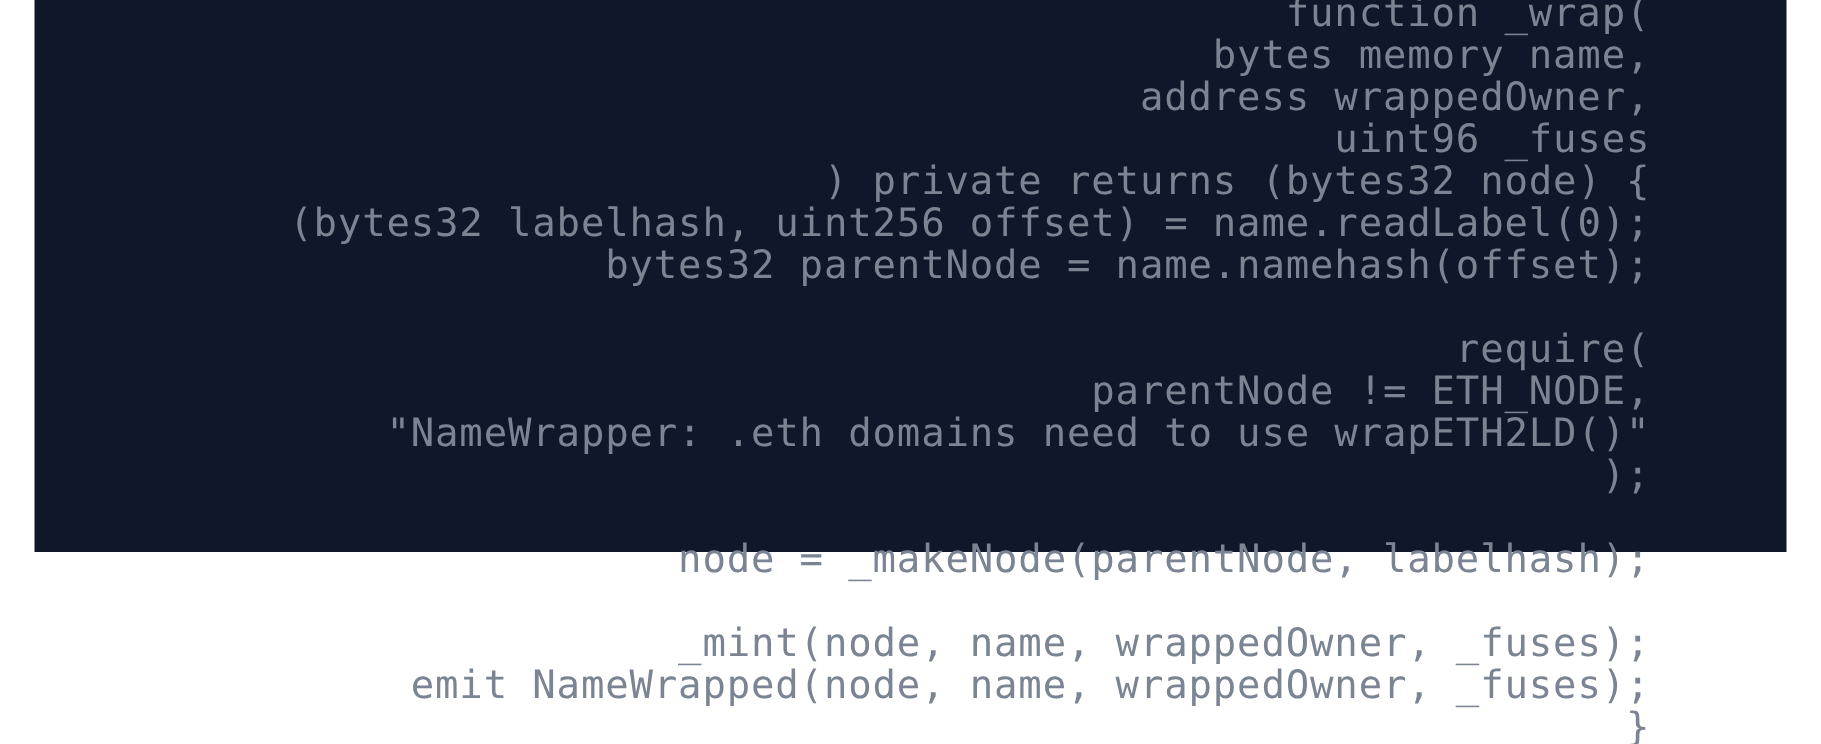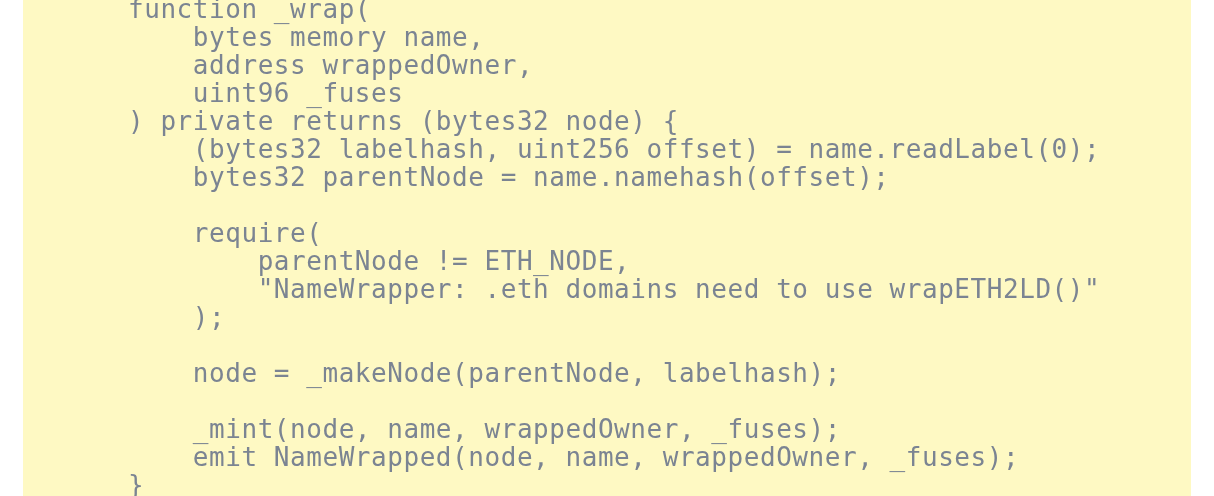--- a/index.html
+++ b/index.html
@@ -15,22 +15,23 @@
     position: relative;
     width: 1214px;
     height: 496px;
     background: #ffffff;
   }
   .code-panel {
     position: absolute;
     left: 23px;
     top: 0;
     width: 1168px;
-    height: 496px;
-    background: #fef9c3;
+    height: 368px;
+    background: #0f172a;
+    text-align: right;
   }
   pre.code {
     position: absolute;
     left: 105px;
     top: -5px;
     margin: 0;
     padding: 0;
     font-family: "DejaVu Sans Mono", monospace;
     font-size: 26px;
     line-height: 28px;

